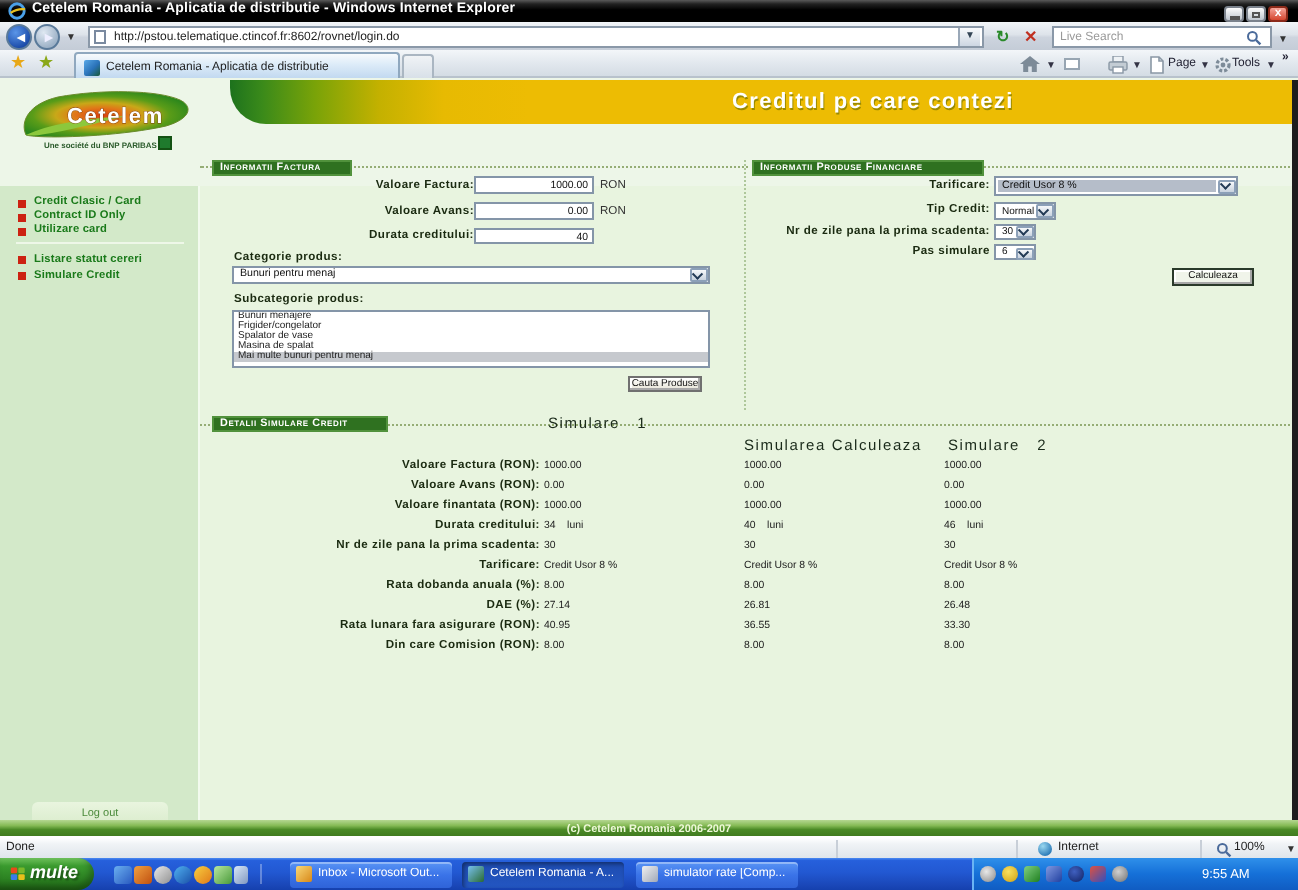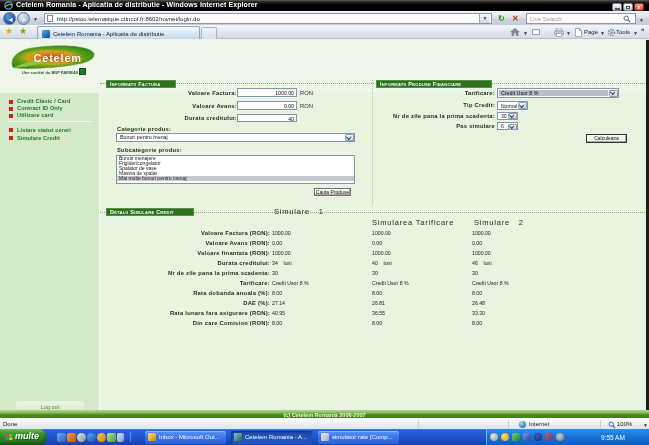--- a/index.html
+++ b/index.html
@@ -199,20 +199,23 @@
     <div class="tbico" style="left:607px; top:3px;"><svg width="9" height="9" viewBox="0 0 9 9">
           <circle cx="4.5" cy="4.5" r="3" fill="none" stroke="#7d8b98" stroke-width="1.6" stroke-dasharray="1.5 1"></circle>
           <circle cx="4.5" cy="4.5" r="1.2" fill="#7d8b98"></circle>
         </svg></div>
     <div class="tbtext" style="left:616px;">Tools</div>
     <div class="tbcaret" style="left:633px;">▼</div>
     <div class="tbtext" style="left:641px; top:1px; font-weight:bold;">»</div>
   </div>
 
   <div id="banner-left" class="abs"></div>
+  <div id="band" class="abs">
+      <span class="slogan">Creditul pe care contezi</span>
+    </div>
 
   <svg class="abs" style="left:5px; top:42px;" width="100" height="30" viewBox="0 0 100 30">
     <defs>
       <radialGradient id="lg" cx="47%" cy="52%" r="58%">
         <stop offset="0%" stop-color="#d84010"></stop>
         <stop offset="28%" stop-color="#e07818"></stop>
         <stop offset="48%" stop-color="#c8a818"></stop>
         <stop offset="72%" stop-color="#5a9c18"></stop>
         <stop offset="100%" stop-color="#2a861c"></stop>
       </radialGradient>
@@ -309,21 +312,21 @@
         <i></i>
       </div>
   </div>
 
   <div class="btn" style="left:586px; top:134px; width:41px; height:8.5px; line-height:7px; border:1px solid #2a3a2a; background:#f0f4ea;">Calculeaza</div>
 
   <div class="dots" style="left:100px; top:211.5px; width:545px;"></div>
   <div class="shead" style="left:106px; top:208px; width:88px;">Detalii Simulare Credit</div>
 
   <div class="colhead" style="left:274px; top:207px;">Simulare&nbsp;&nbsp; 1</div>
-  <div class="colhead" style="left:372px; top:217.5px;">Simularea Tarificare</div>
+  <div class="colhead" style="left:372px; top:217.5px;">Simularea Calculeaza</div>
   <div class="colhead" style="left:474px; top:217.5px;">Simulare&nbsp;&nbsp; 2</div>
 
   <div class="dlabel" style="left:110px; top:229.5px; width:160px;">Valoare Factura (RON):</div>
   <div class="dval" style="left:272px; top:229.5px;">1000.00</div>
   <div class="dval" style="left:372px; top:229.5px;">1000.00</div>
   <div class="dval" style="left:472px; top:229.5px;">1000.00</div>
 
   <div class="dlabel" style="left:110px; top:239.5px; width:160px;">Valoare Avans (RON):</div>
   <div class="dval" style="left:272px; top:239.5px;">0.00</div>
   <div class="dval" style="left:372px; top:239.5px;">0.00</div>

